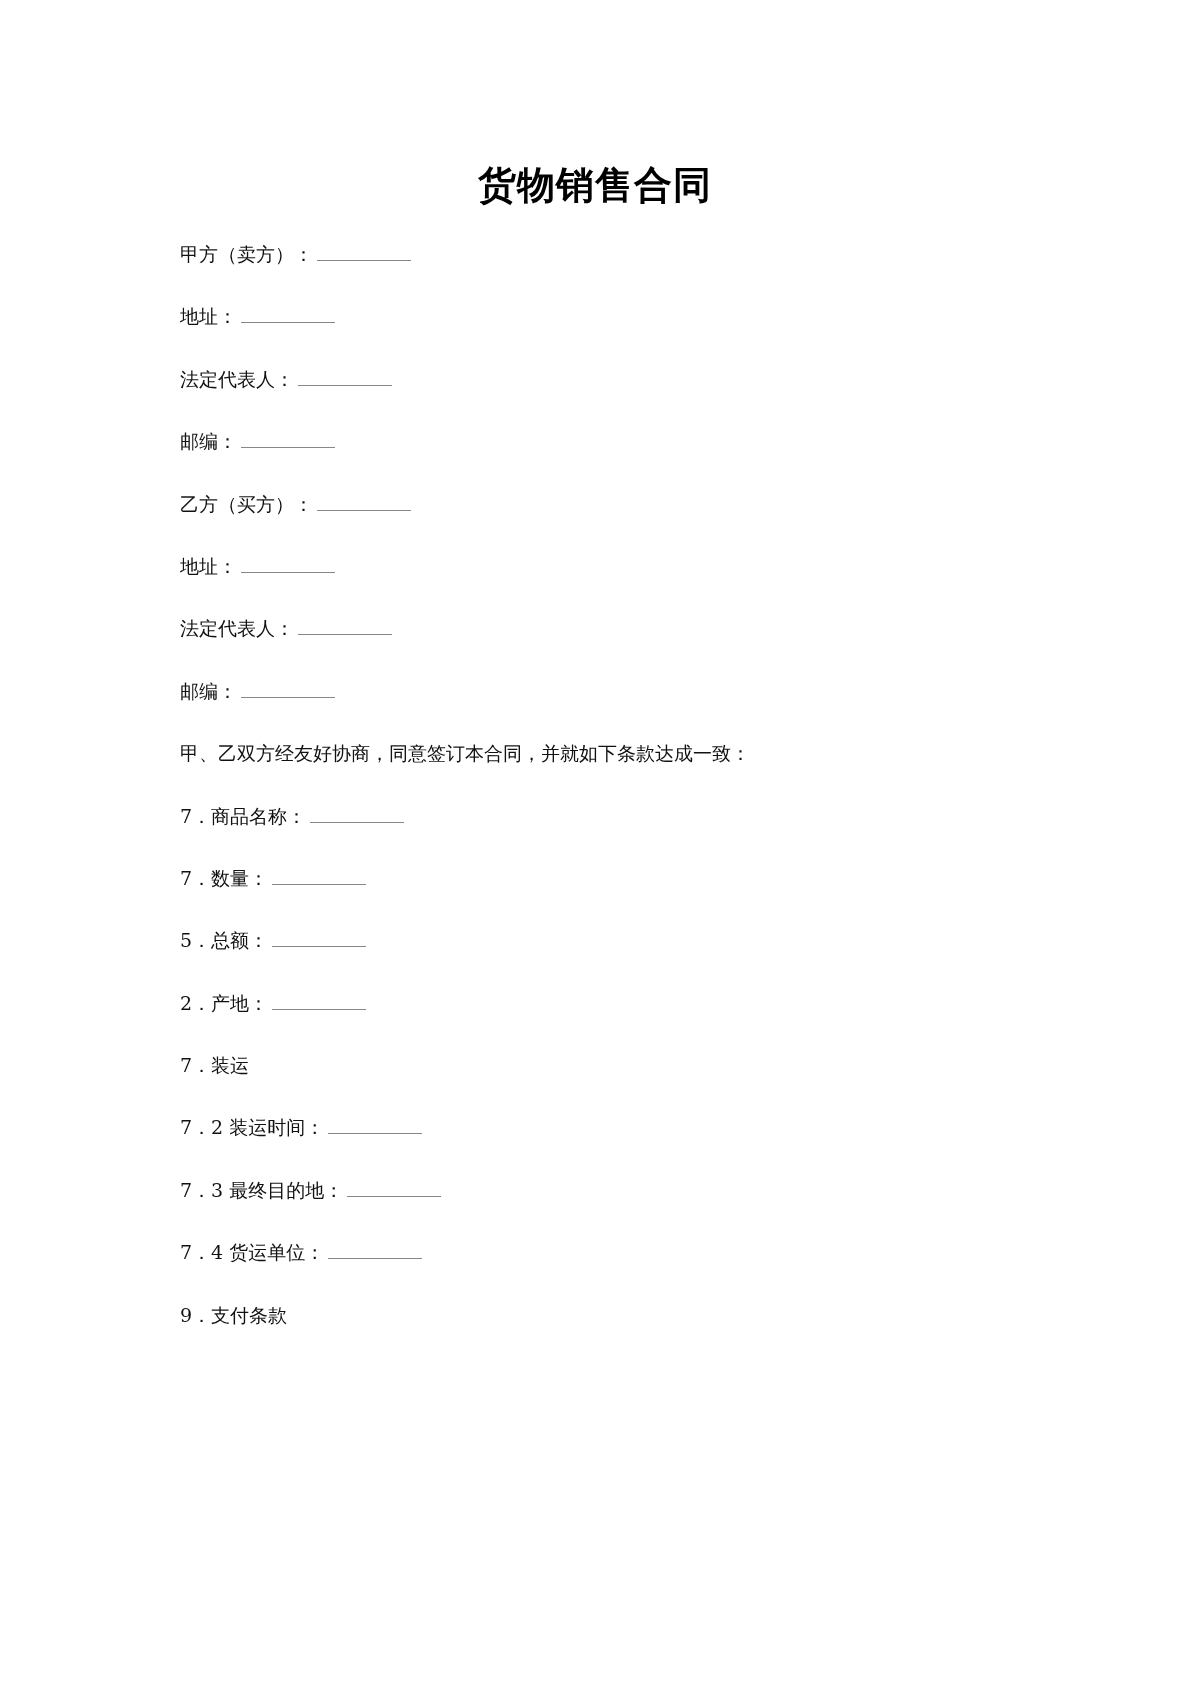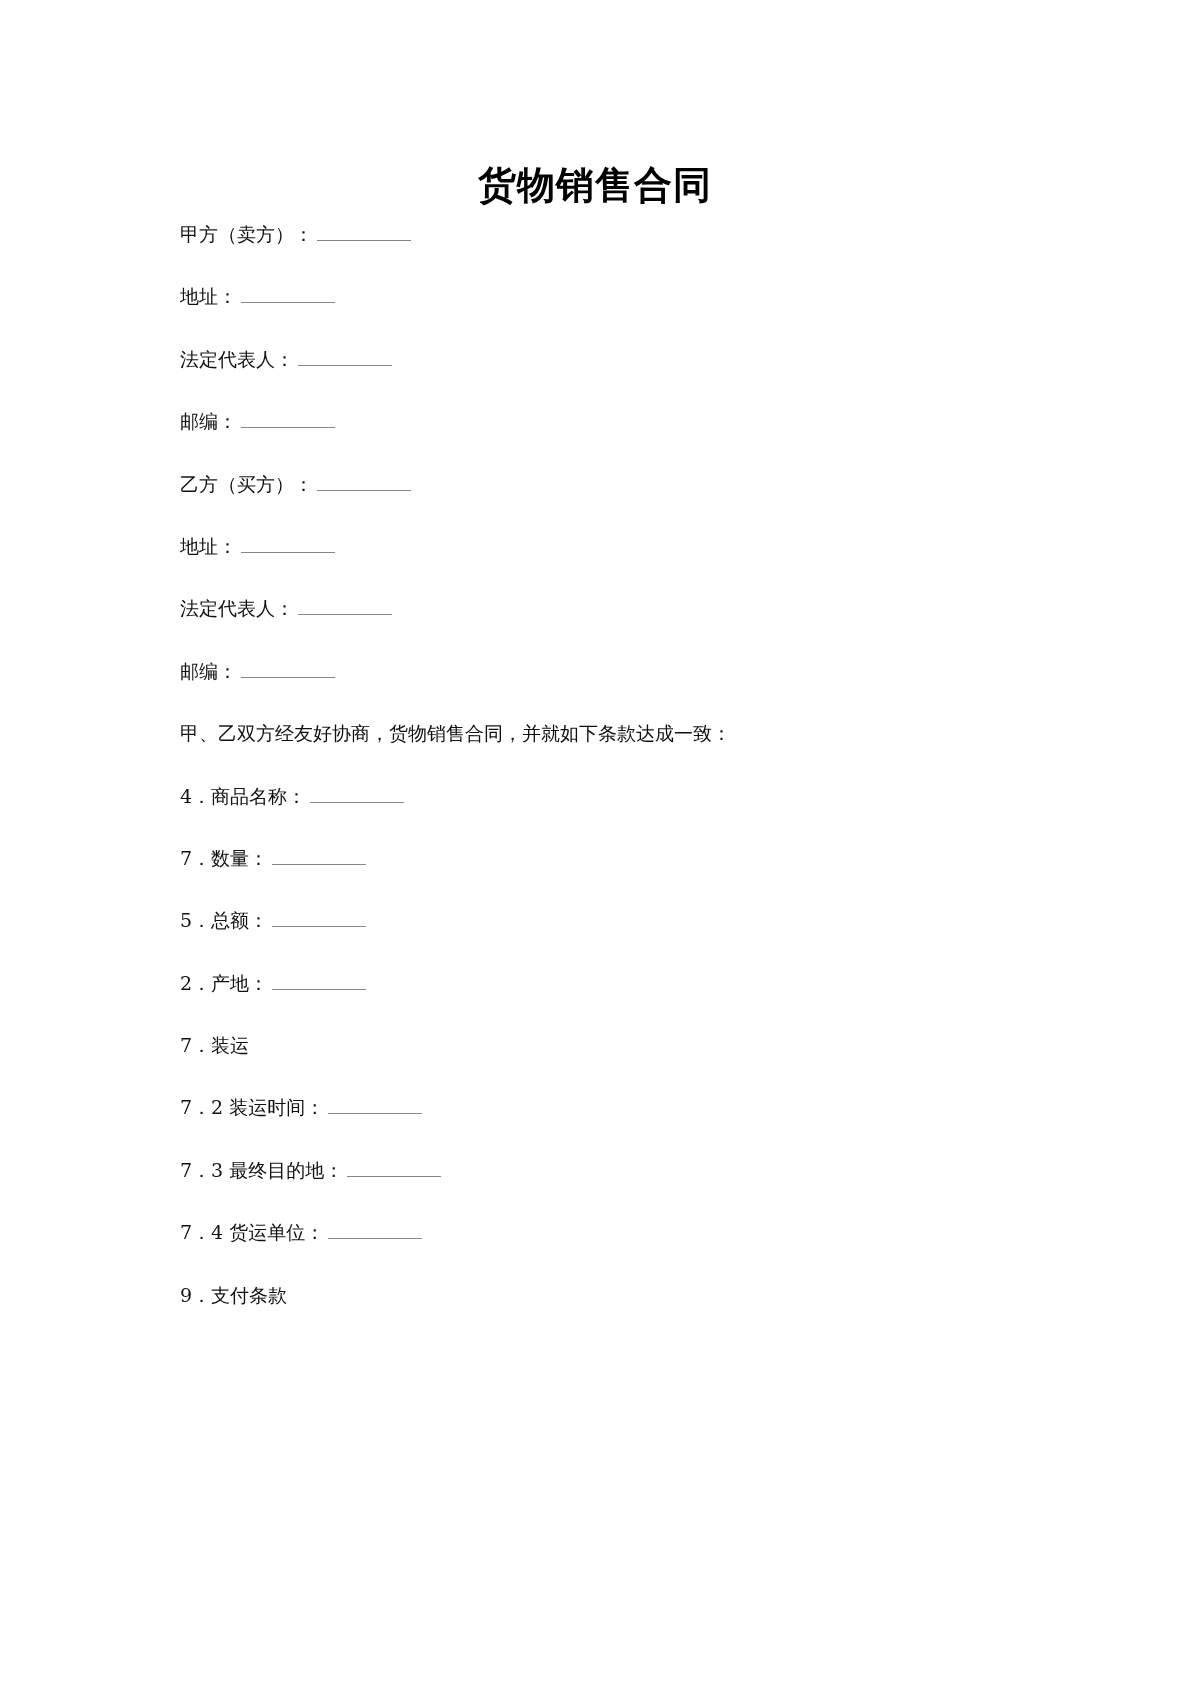--- a/index.html
+++ b/index.html
@@ -1,41 +1,41 @@
 <!DOCTYPE html>
 <html><head>
 <meta charset="utf-8">
 <style>
   html, body { margin: 0; padding: 0; background: #ffffff; }
   body { width: 1190px; height: 1683px; position: relative; overflow: hidden;
          font-family: "DejaVu Serif", "Liberation Serif", serif; color: #111; }
   .title { position: absolute; left: 0; width: 1190px; top: 160px; text-align: center;
            font-size: 38px; font-weight: bold; letter-spacing: 1px;
            font-family: "DejaVu Sans", "Liberation Sans", sans-serif; color: #000; }
-  .lines { position: absolute; left: 180px; top: 220px; }
+  .lines { position: absolute; left: 180px; top: 240px; }
   .line { height: 62.4px; font-size: 19px; line-height: 28px; white-space: nowrap; }
   .blank { display: inline-block; width: 94px; border-bottom: 1px solid #888; height: 20px;
            vertical-align: baseline; margin-left: 4px; }
 </style>
 </head>
 <body>
 
 <div class="title">货物销售合同</div>
 
 <div class="lines">
   <div class="line"><span>甲方（卖方）：</span><span class="blank"></span></div>
   <div class="line"><span>地址：</span><span class="blank"></span></div>
   <div class="line"><span>法定代表人：</span><span class="blank"></span></div>
   <div class="line"><span>邮编：</span><span class="blank"></span></div>
   <div class="line"><span>乙方（买方）：</span><span class="blank"></span></div>
   <div class="line"><span>地址：</span><span class="blank"></span></div>
   <div class="line"><span>法定代表人：</span><span class="blank"></span></div>
   <div class="line"><span>邮编：</span><span class="blank"></span></div>
-  <div class="line"><span>甲、乙双方经友好协商，货物销售合同，并就如下条款达成一致：</span></div>
-  <div class="line"><span>4．商品名称：</span><span class="blank"></span></div>
+  <div class="line"><span>甲、乙双方经友好协商，同意签订本合同，并就如下条款达成一致：</span></div>
+  <div class="line"><span>7．商品名称：</span><span class="blank"></span></div>
   <div class="line"><span>7．数量：</span><span class="blank"></span></div>
   <div class="line"><span>5．总额：</span><span class="blank"></span></div>
   <div class="line"><span>2．产地：</span><span class="blank"></span></div>
   <div class="line"><span>7．装运</span></div>
   <div class="line"><span>7．2 装运时间：</span><span class="blank"></span></div>
   <div class="line"><span>7．3 最终目的地：</span><span class="blank"></span></div>
   <div class="line"><span>7．4 货运单位：</span><span class="blank"></span></div>
   <div class="line"><span>9．支付条款</span></div>
 </div>
 

